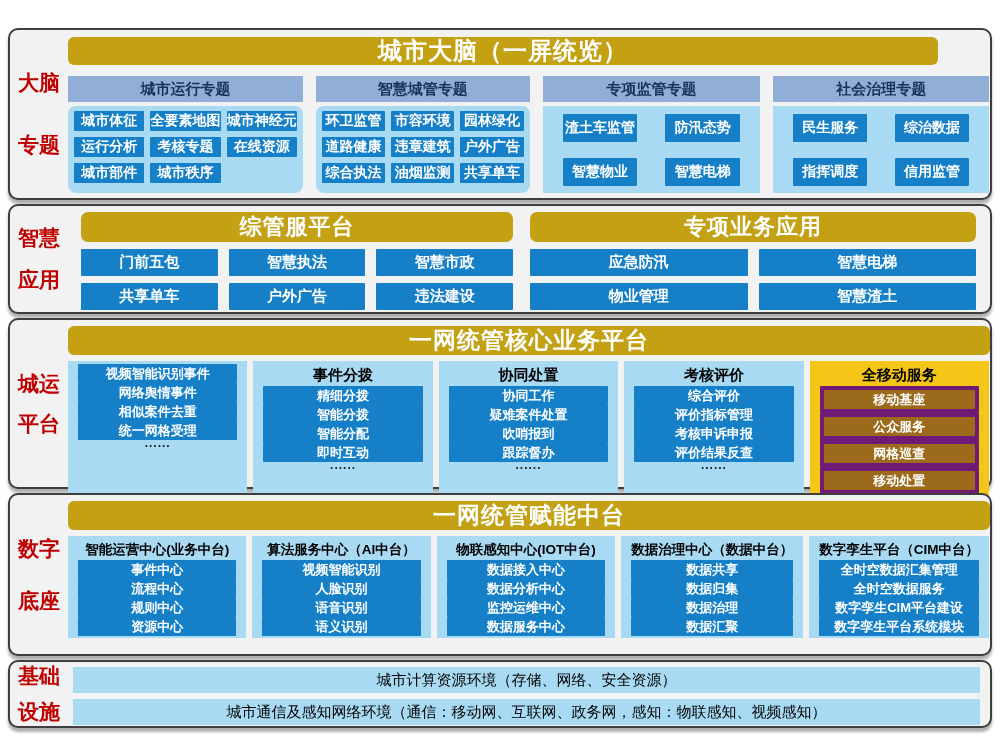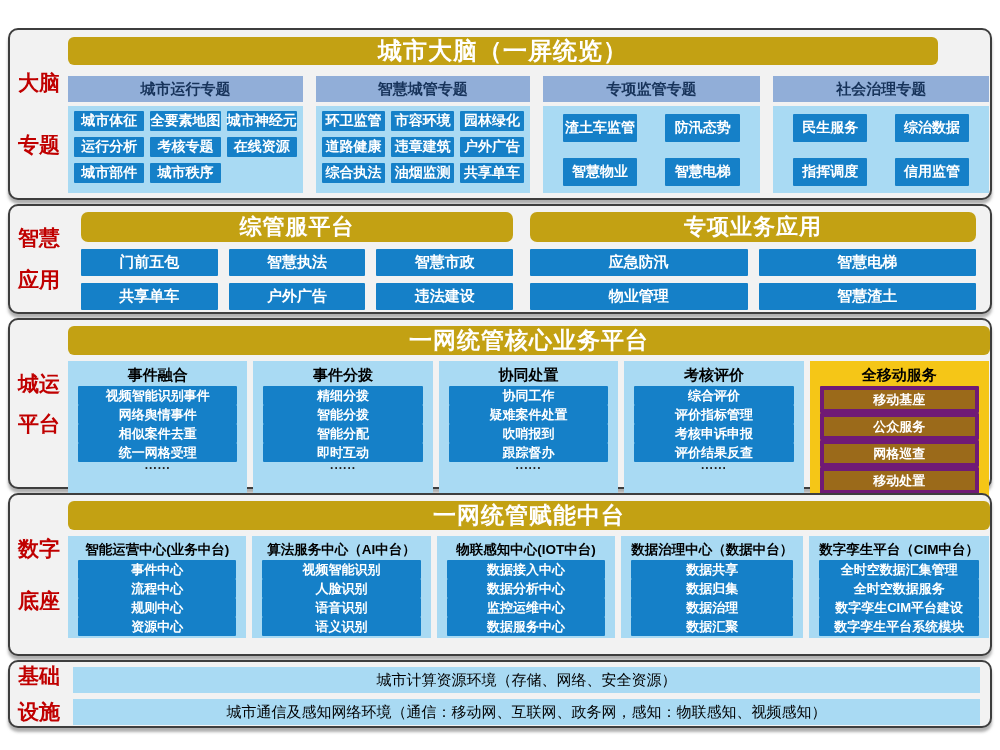--- a/index.html
+++ b/index.html
@@ -24,21 +24,21 @@
   .gold-bar{background:#C3A113;color:#fff;font-weight:bold;text-align:center;border-radius:6px;
             display:flex;align-items:center;justify-content:center;white-space:nowrap;}
   .node{background:#1580C8;color:#fff;font-weight:bold;display:flex;align-items:center;justify-content:center;
         white-space:nowrap;border-radius:1px;}
   
   #s1 .gold-bar{margin:7px 52px 0 0;height:28px;font-size:24px;letter-spacing:1px;}
   .themes{display:grid;grid-template-columns:234fr 213fr 217fr 215fr;column-gap:13px;margin:11px 1px 0 0;}
   .theme-head{height:26px;background:#91AED8;color:#17335A;font-weight:bold;font-size:15px;
               display:flex;align-items:center;justify-content:center;}
   .theme-body{margin-top:4px;background:#A9DAF3;height:87px;box-sizing:border-box;}
-  .theme-body.dense{padding:5px 6px;display:grid;grid-template-columns:repeat(3,1fr);gap:6px;align-content:start;}
+  .theme-body.dense{padding:5px 6px;display:grid;grid-template-columns:repeat(3,1fr);gap:6px;align-content:start;border-radius:8px;}
   .dense .node{height:20px;font-size:14px;}
   .theme-body.sparse{padding:12px 20px;display:grid;grid-template-columns:repeat(2,1fr);gap:16px 28px;align-content:center;}
   .sparse .node{height:28px;font-size:14px;}
   
   .apps-row{display:flex;gap:17px;margin:6px 14px 0 13px;}
   .app-group1{width:432px;flex:none;}
   .app-group2{flex:1;min-width:0;}
   .app-head{height:30px;font-size:22px;border-radius:7px;letter-spacing:1px;}
   .app-grid{margin-top:7px;display:grid;gap:7px 11px;}
   .g3{grid-template-columns:repeat(3,1fr);}
@@ -155,21 +155,20 @@
 
   <div class="section" id="s3">
     <div class="side">
       <span>城运</span>
       <span>平台</span>
     </div>
     <div class="content">
       <div class="gold-bar">一网统管核心业务平台</div>
       <div class="cols5">
         <div class="pcol">
-          <div class="pcol-title">事件融合</div>
           <div class="node">视频智能识别事件</div>
           <div class="node">网络舆情事件</div>
           <div class="node">相似案件去重</div>
           <div class="node">统一网格受理</div>
           <div class="dots">......</div>
         </div>
         <div class="pcol">
           <div class="pcol-title">事件分拨</div>
           <div class="node">精细分拨</div>
           <div class="node">智能分拨</div>

